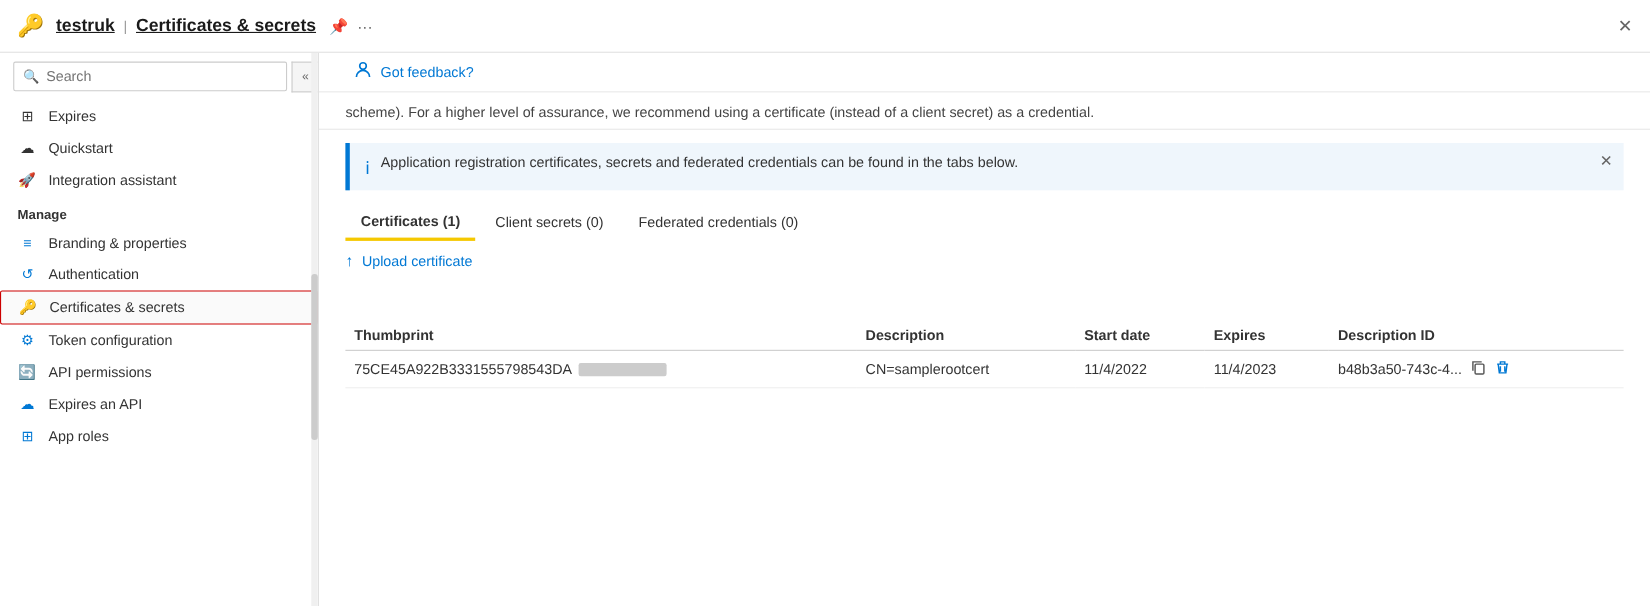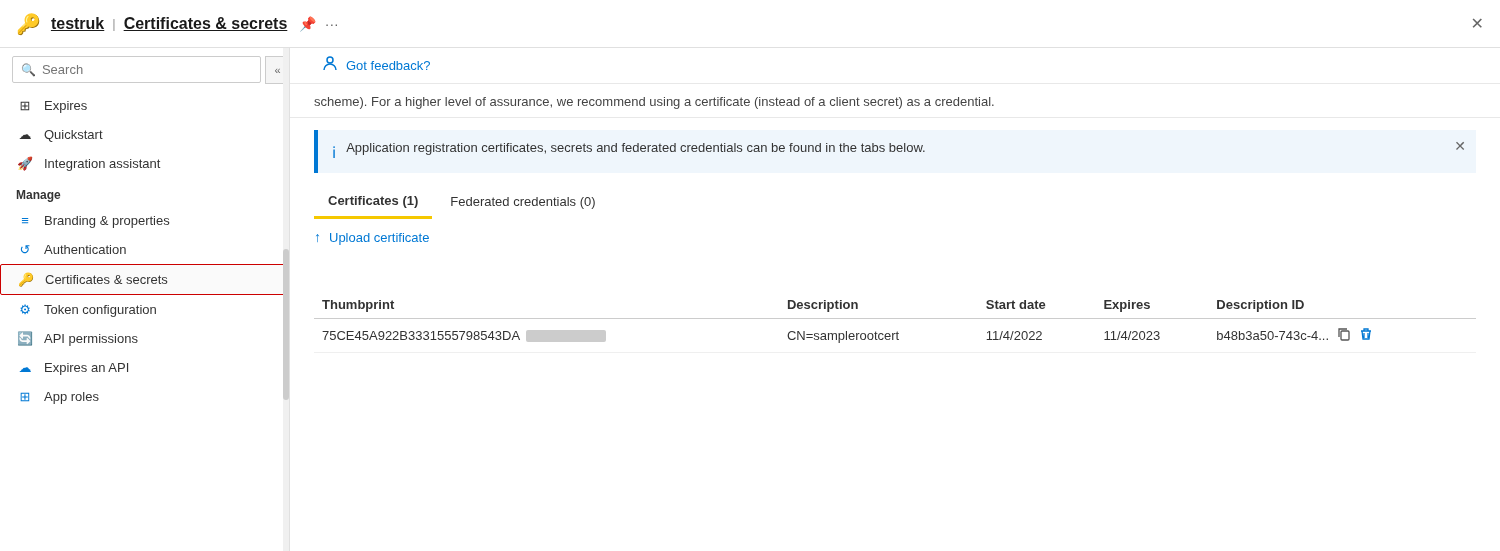--- a/index.html
+++ b/index.html
@@ -183,20 +183,21 @@
     <div class="info-text">scheme). For a higher level of assurance, we recommend using a certificate (instead of a client secret) as a credential.</div>
 
     <div class="info-banner">
       <span class="info-icon">ℹ</span>
       <span>Application registration certificates, secrets and federated credentials can be found in the tabs below.</span>
       <span class="info-banner-close">✕</span>
     </div>
 
     <div class="tabs-row">
       <div class="tab active">Certificates (1)</div>
+      <div class="tab">Client secrets (0)</div>
       <div class="tab">Federated credentials (0)</div>
     </div>
 
 
     <div class="upload-row">
       <span style="font-size:14px; color:#0078d4;">↑</span>
       <span>Upload certificate</span>
     </div>
 
     <div class="table-area">

